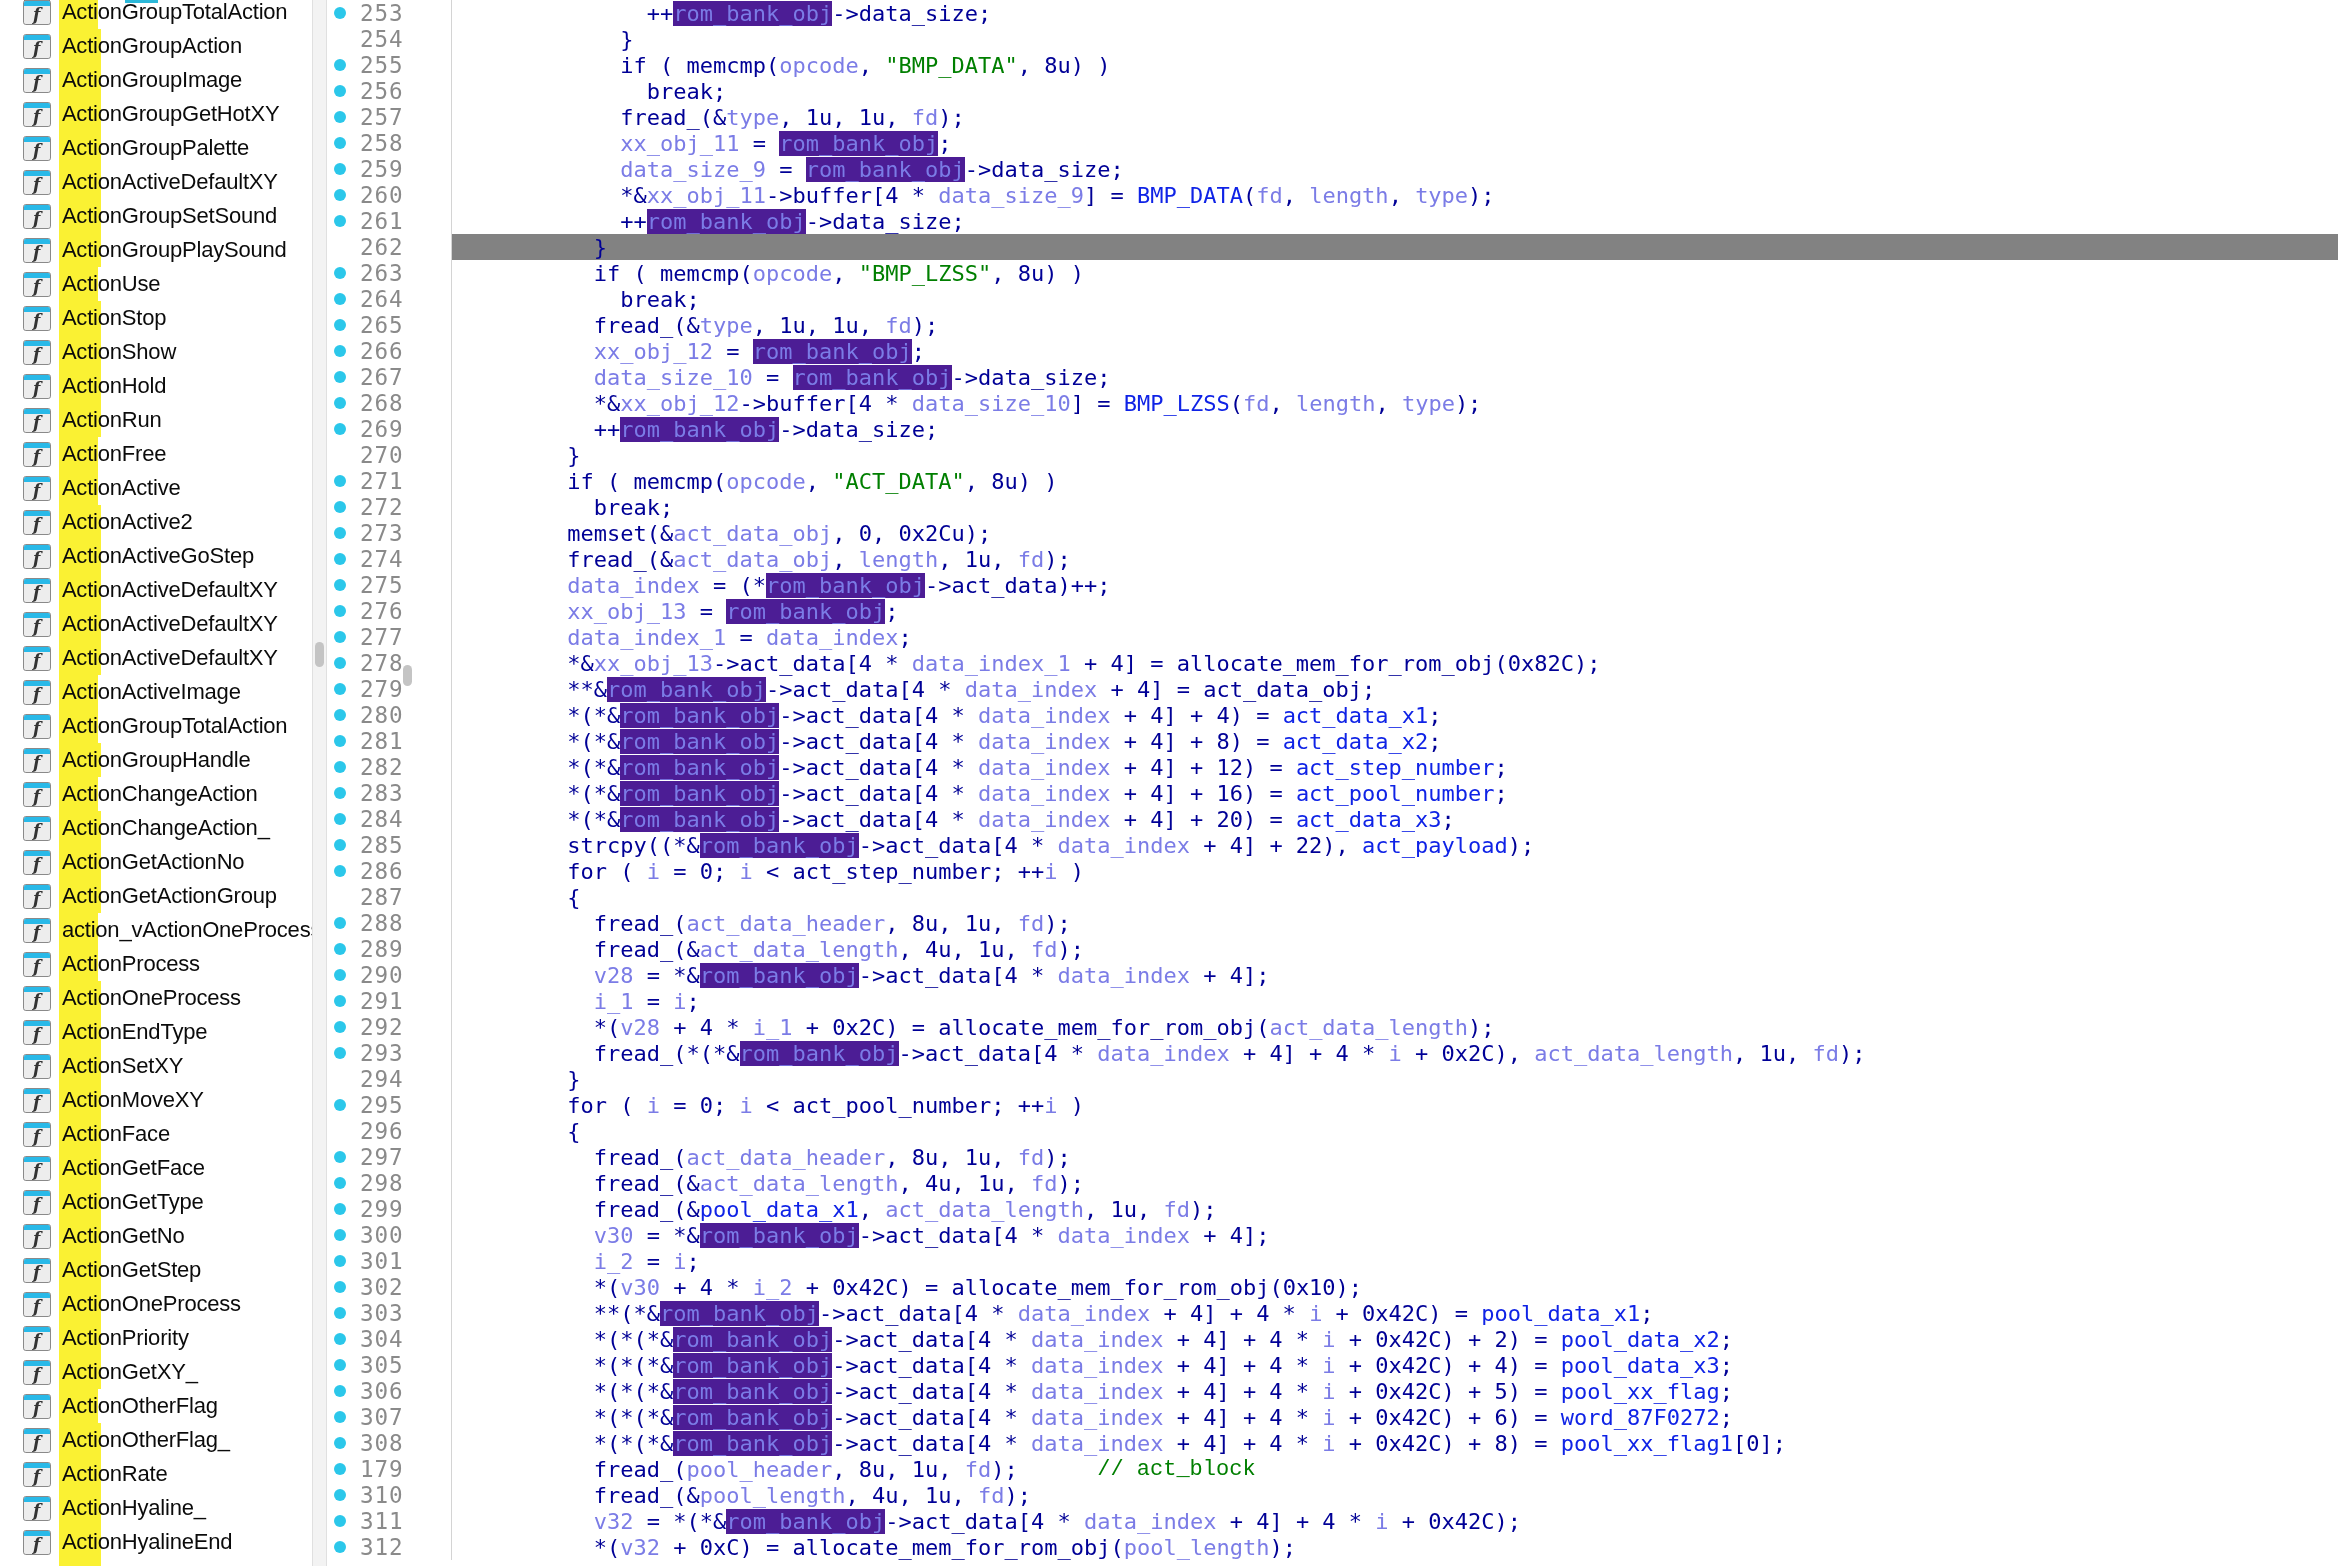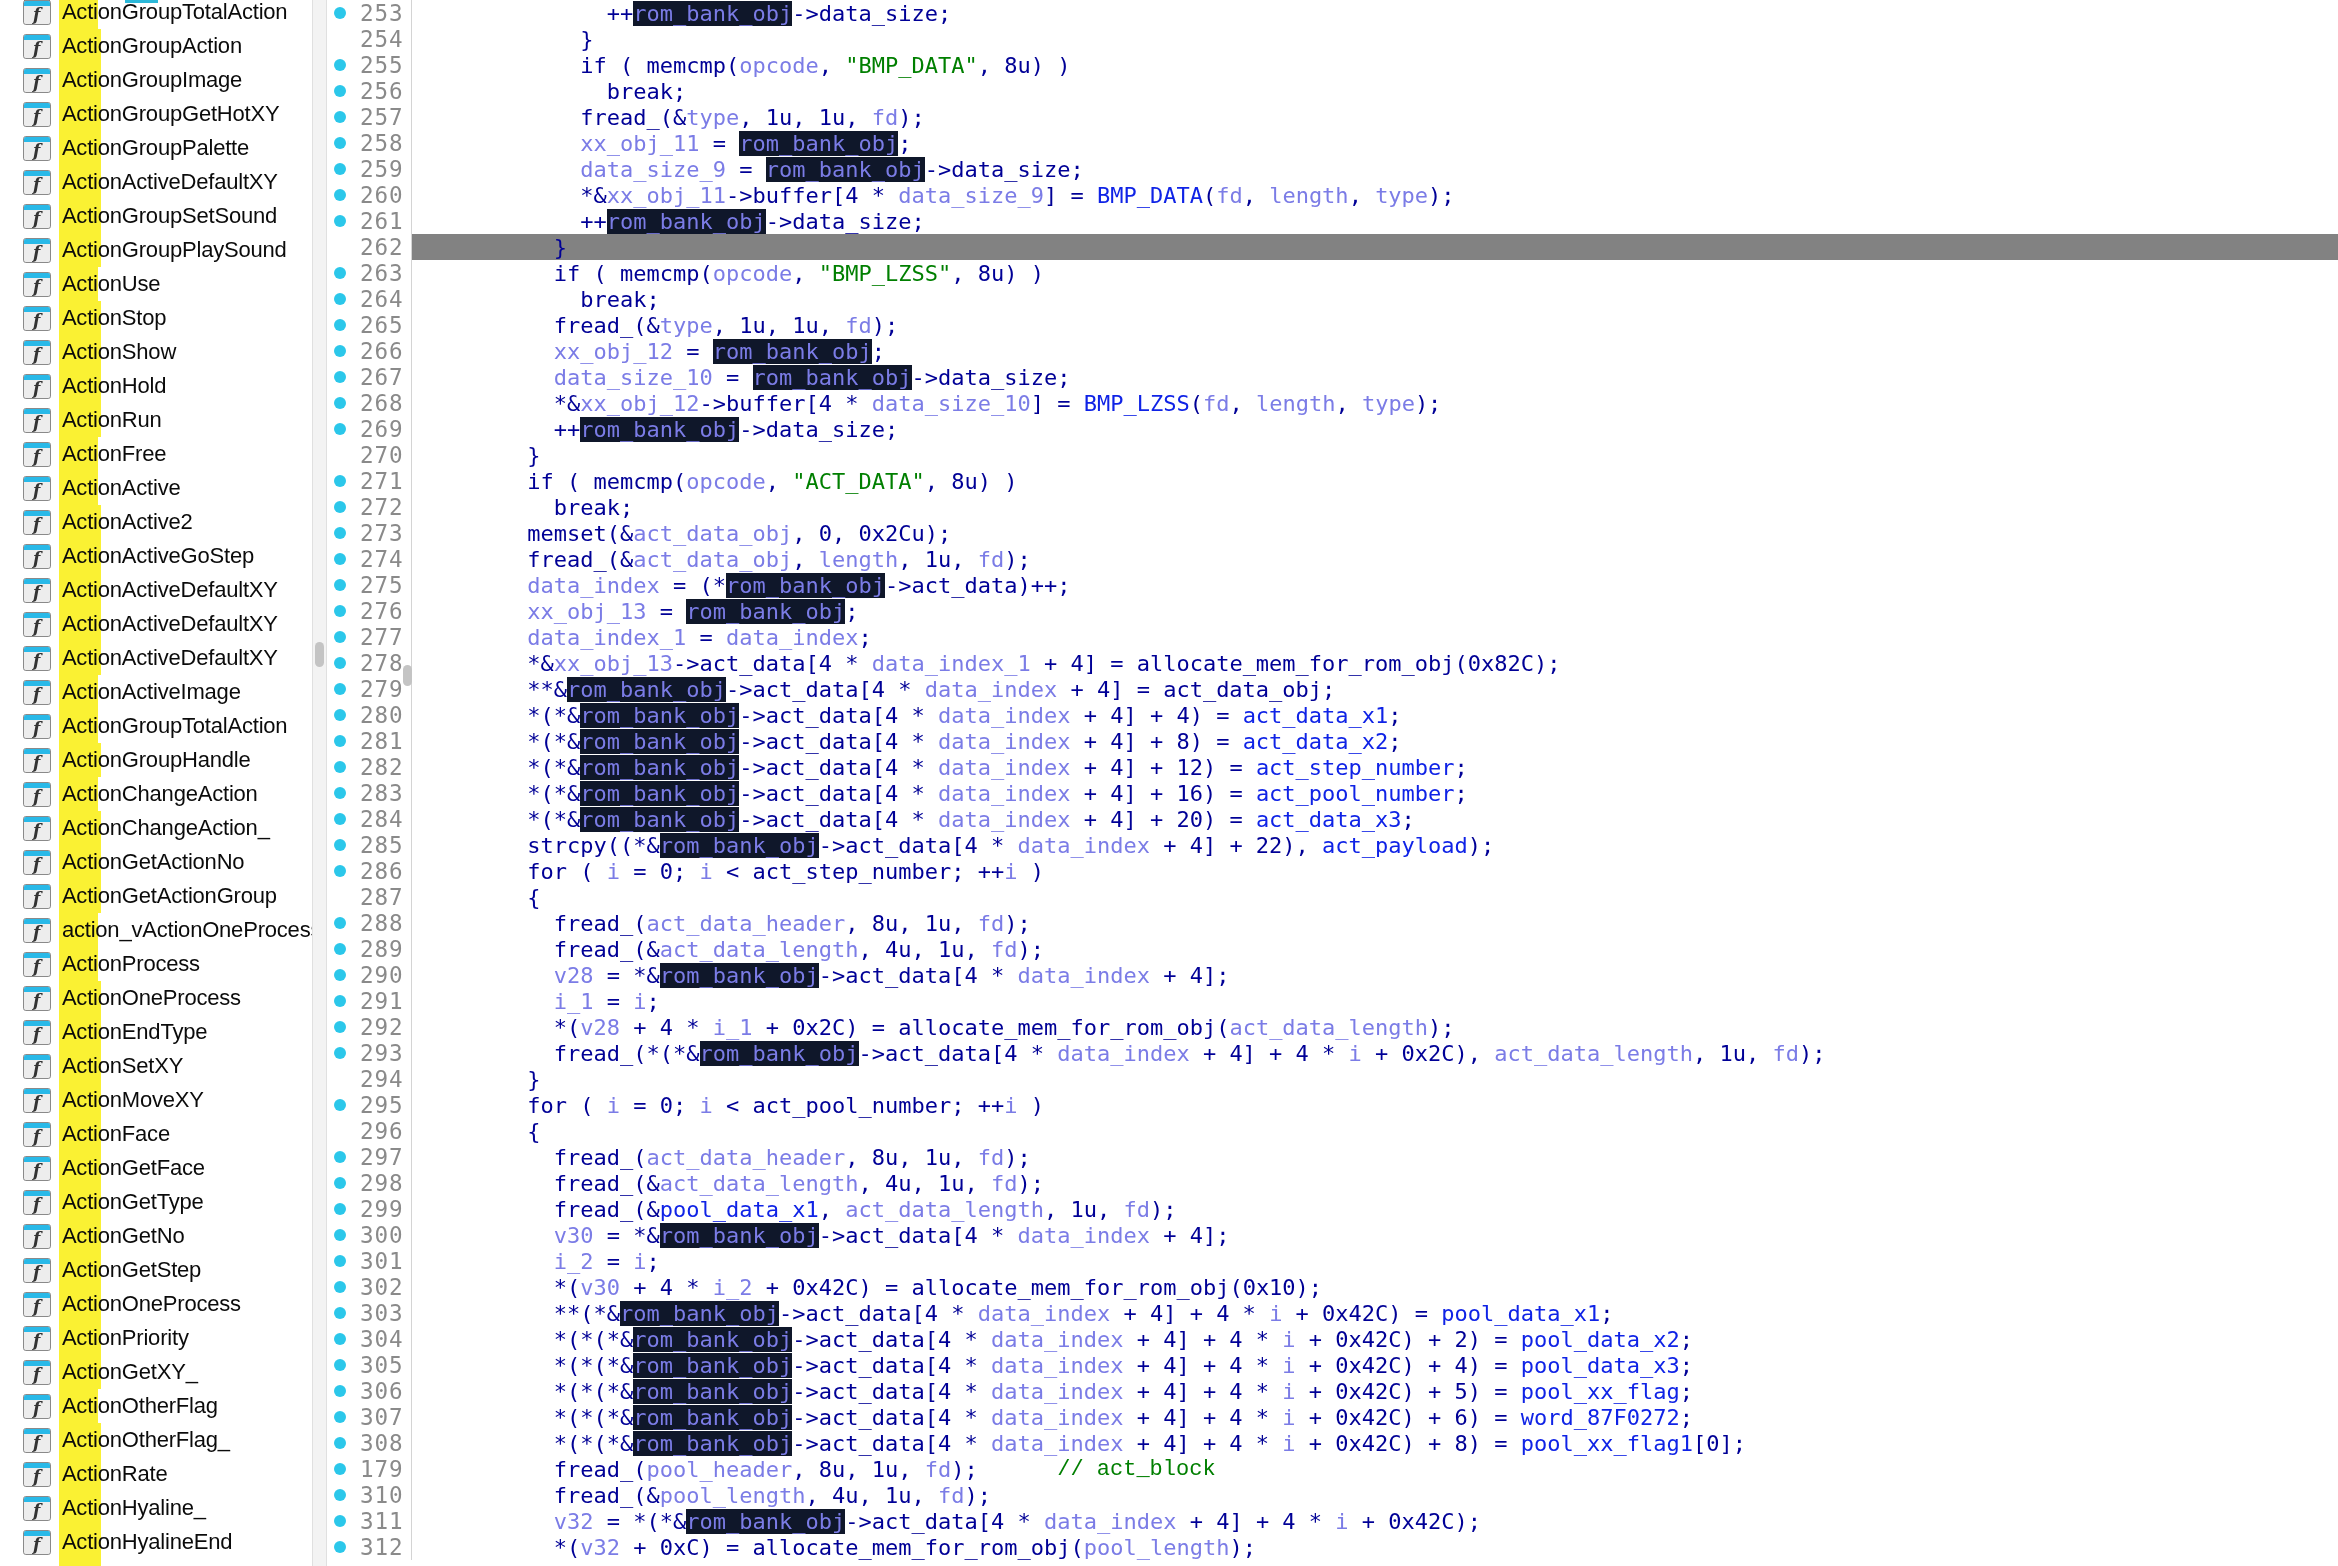--- a/index.html
+++ b/index.html
@@ -42,41 +42,41 @@
     box-sizing:border-box;
   }
   .scroll-thumb{position:absolute;background:#C4C4C4;border-radius:4.7px;}
   #sidebar-thumb{left:315px;top:642px;width:9.4px;height:24.5px;}
   #gutter-thumb{left:403px;top:665px;width:8.5px;height:21px;z-index:5;}
   
   #editor{
     position:absolute;left:327px;top:0;right:0;height:1567px;overflow:hidden;
     font-family:"DejaVu Sans Mono","Liberation Mono",monospace;
   }
-  .line{display:flex;height:26px;align-items:flex-start;}
+  .line{display:flex;height:26px;align-items:flex-start;gap:40px;}
   .gut{
     flex:0 0 84px;display:flex;align-items:center;height:100%;
     box-sizing:border-box;padding-right:7.5px;background:#fff;
   }
   .bp{width:12.2px;height:12.2px;border-radius:50%;background:#2BC7EA;margin-left:6.6px;}
   .bp.off{background:transparent;}
   .num{
     flex:1;text-align:right;color:#8A8A8A;font-size:22.6px;letter-spacing:0.9px;
   }
   .codecell{
     flex:1;height:100%;display:flex;align-items:center;white-space:pre;
     font-size:22px;padding-left:9.4px;border-left:1.9px solid #D4D4D4;
   }
   .line.sel .codecell{background:#828282;}
   .tk-k{color:#000096;}
   .tk-v{color:#7B7CE6;}
   .tk-g{color:#0F23E6;}
   .tk-s{color:#007F00;}
   .tk-c{color:#007F00;font-family:Liberation Mono, monospace;}
-  .tk-h{color:#7B7CE6;background:#0f172a;}
+  .tk-h{color:#7B7CE6;background:#4c1d95;}
 </style>
 </head>
 <body>
 
 <div id="functions-panel">
   <div class="icon-remnant"></div>
   <div class="top-remnant"></div>
   <div id="fn-list" style="position:absolute;left:0;top:-4.7px;right:0;">
       <div class="fn-row reg">
         <div class="fn-mark"></div>

